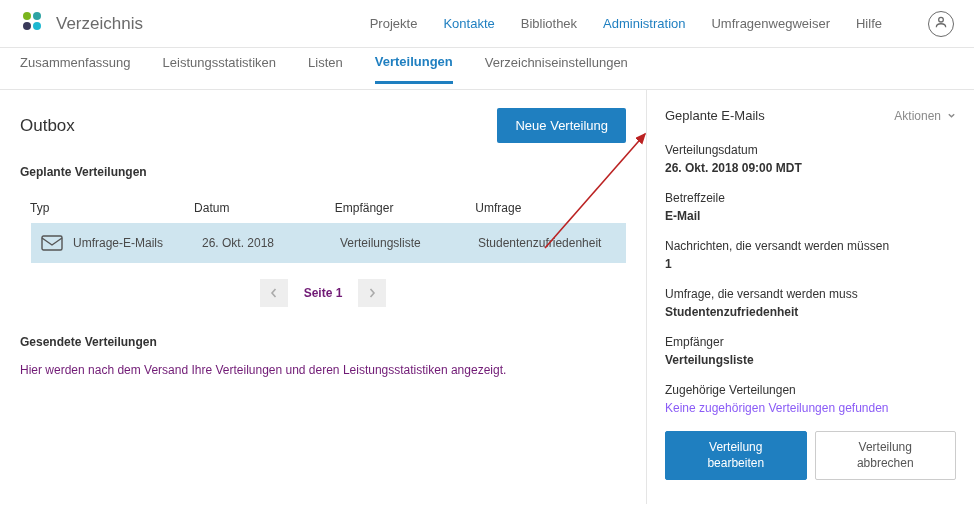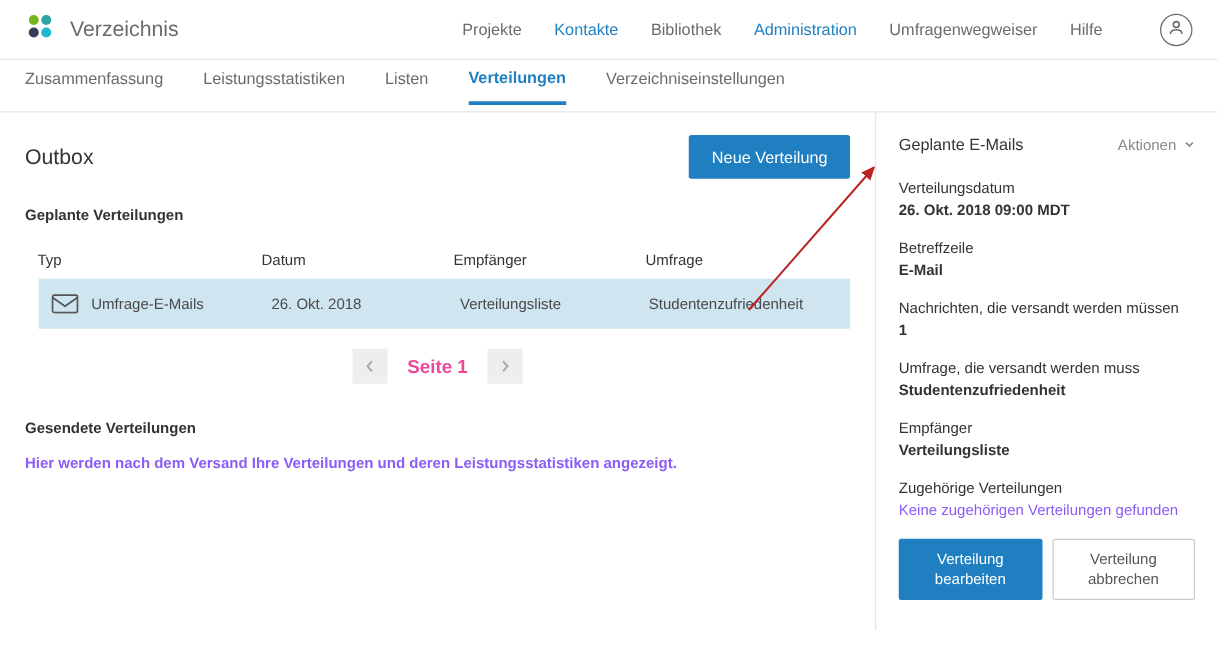--- a/index.html
+++ b/index.html
@@ -21,41 +21,41 @@
   .topnav a{color:#6b6b6b;text-decoration:none;font-size:13px;}
   .topnav a.active{color:var(--blue);}
   .profile{width:26px;height:26px;border:1.5px solid #6b6b6b;border-radius:50%;display:flex;align-items:center;justify-content:center;margin-left:20px;}
   
   .subtabs{display:flex;gap:32px;padding:0 20px;height:42px;align-items:center;border-bottom:1px solid var(--border);}
   .subtabs a{color:#6b6b6b;text-decoration:none;font-size:13px;padding-bottom:12px;}
   .subtabs a.active{color:var(--blue);border-bottom:3px solid var(--blue);font-weight:600;}
   
   .layout{display:flex;}
   .main{flex:1;padding:18px 20px;}
-  .side{width:274px;border-left:1px solid var(--border);padding:18px 18px 24px 18px;position:relative;}
+  .side{width:328px;border-left:1px solid var(--border);padding:18px 18px 24px 18px;position:relative;}
   
   .main-head{display:flex;align-items:center;justify-content:space-between;margin-bottom:22px;}
   .page-title{font-size:17px;color:#333;}
   .btn-primary{background:var(--blue);color:#fff;border:none;padding:10px 18px;font-size:13px;border-radius:2px;cursor:pointer;}
   .section-title{font-size:12px;font-weight:600;color:#333;margin-bottom:14px;}
   
   .tbl{width:100%;}
   .tbl-head{display:flex;padding:8px 10px;color:#333;font-size:12px;}
   .tbl-row{display:flex;align-items:center;padding:12px 10px;font-size:12px;color:#4a4a4a;}
   .tbl-row.selected{background:var(--row-selected);margin-left:11px;}
   .col-typ{width:28%;display:flex;align-items:center;gap:10px;}
   .col-datum{width:24%;}
   .col-recip{width:24%;}
   .col-survey{width:24%;}
   .icon-mail{width:22px;height:16px;}
   
   .pager{display:flex;align-items:center;justify-content:center;gap:16px;margin:16px 0 28px 0;}
   .pager-btn{width:28px;height:28px;background:#eee;display:flex;align-items:center;justify-content:center;font-size:14px;color:#999;border:none;cursor:pointer;}
-  .pager-label{font-size:15px;font-weight:600;color:#ec4899;}
-  .sent-text{font-size:12px;font-weight:700;color:#8b5cf6;}
+  .pager-label{font-size:12px;font-weight:600;color:#701a75;}
+  .sent-text{font-size:12px;font-weight:400;color:#701a75;}
   
   .side-head{display:flex;align-items:center;justify-content:space-between;margin-bottom:20px;}
   .side-title{font-size:13px;color:#333;}
   .actions-link{display:flex;align-items:center;gap:6px;color:#8a8a8a;font-size:12px;cursor:pointer;}
   .field{margin-bottom:16px;}
   .field-label{font-size:12px;color:#333;margin-bottom:4px;}
   .field-value{font-size:12px;font-weight:600;color:#333;}
   .field-note{font-size:12px;color:#8b5cf6;}
   .side-buttons{display:flex;gap:8px;margin-top:10px;}
   .side-btn{flex:1;padding:8px 20px;font-size:12px;text-align:center;line-height:1.3;cursor:pointer;border-radius:2px;}

